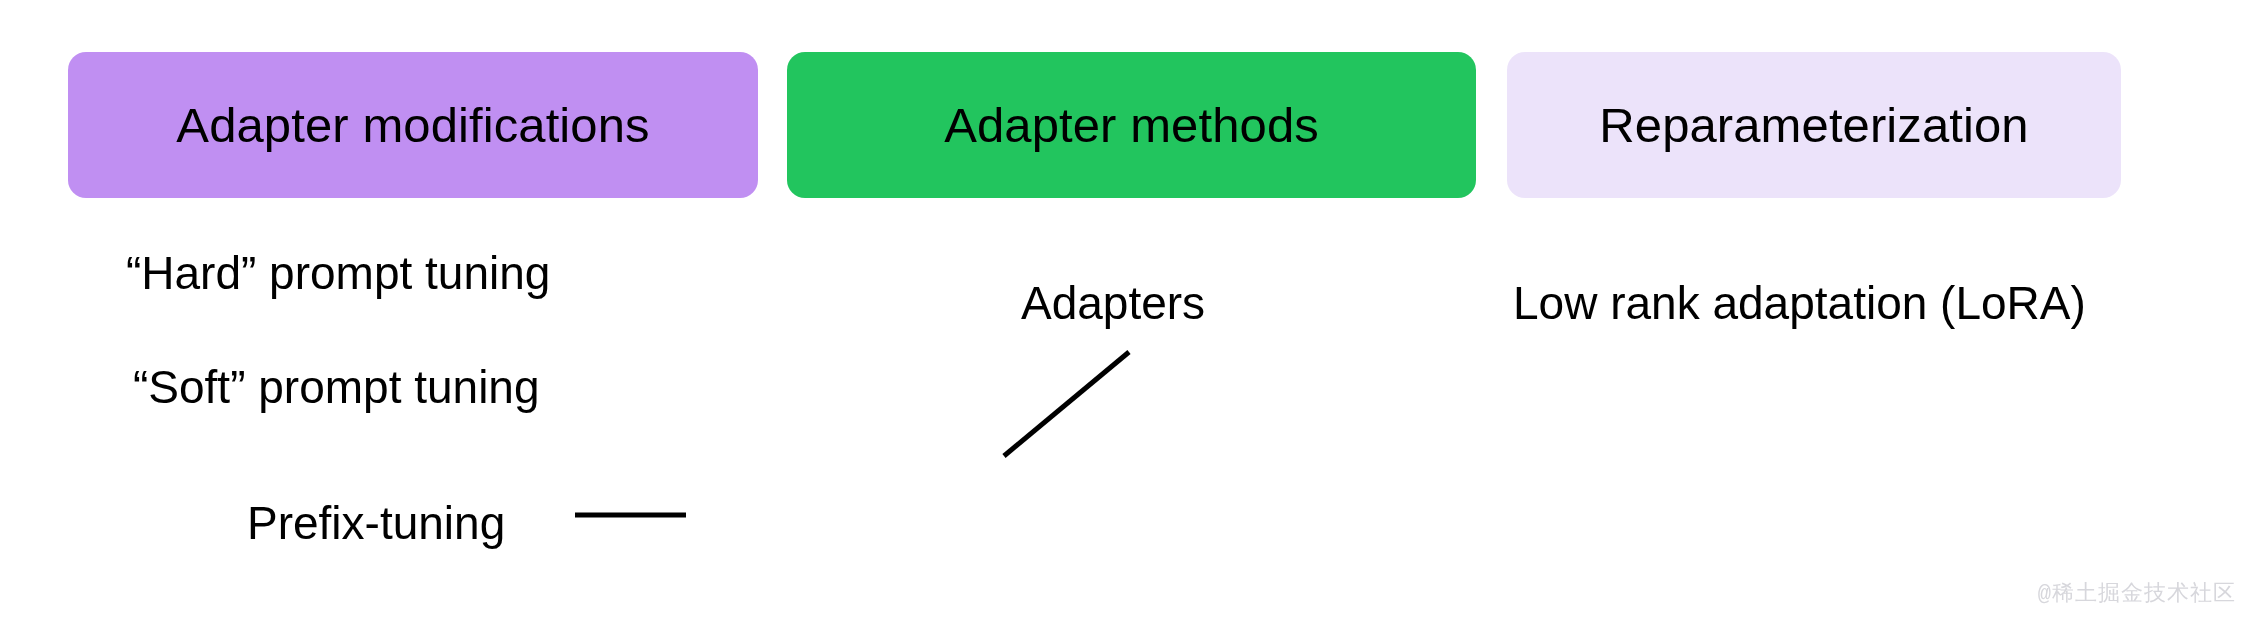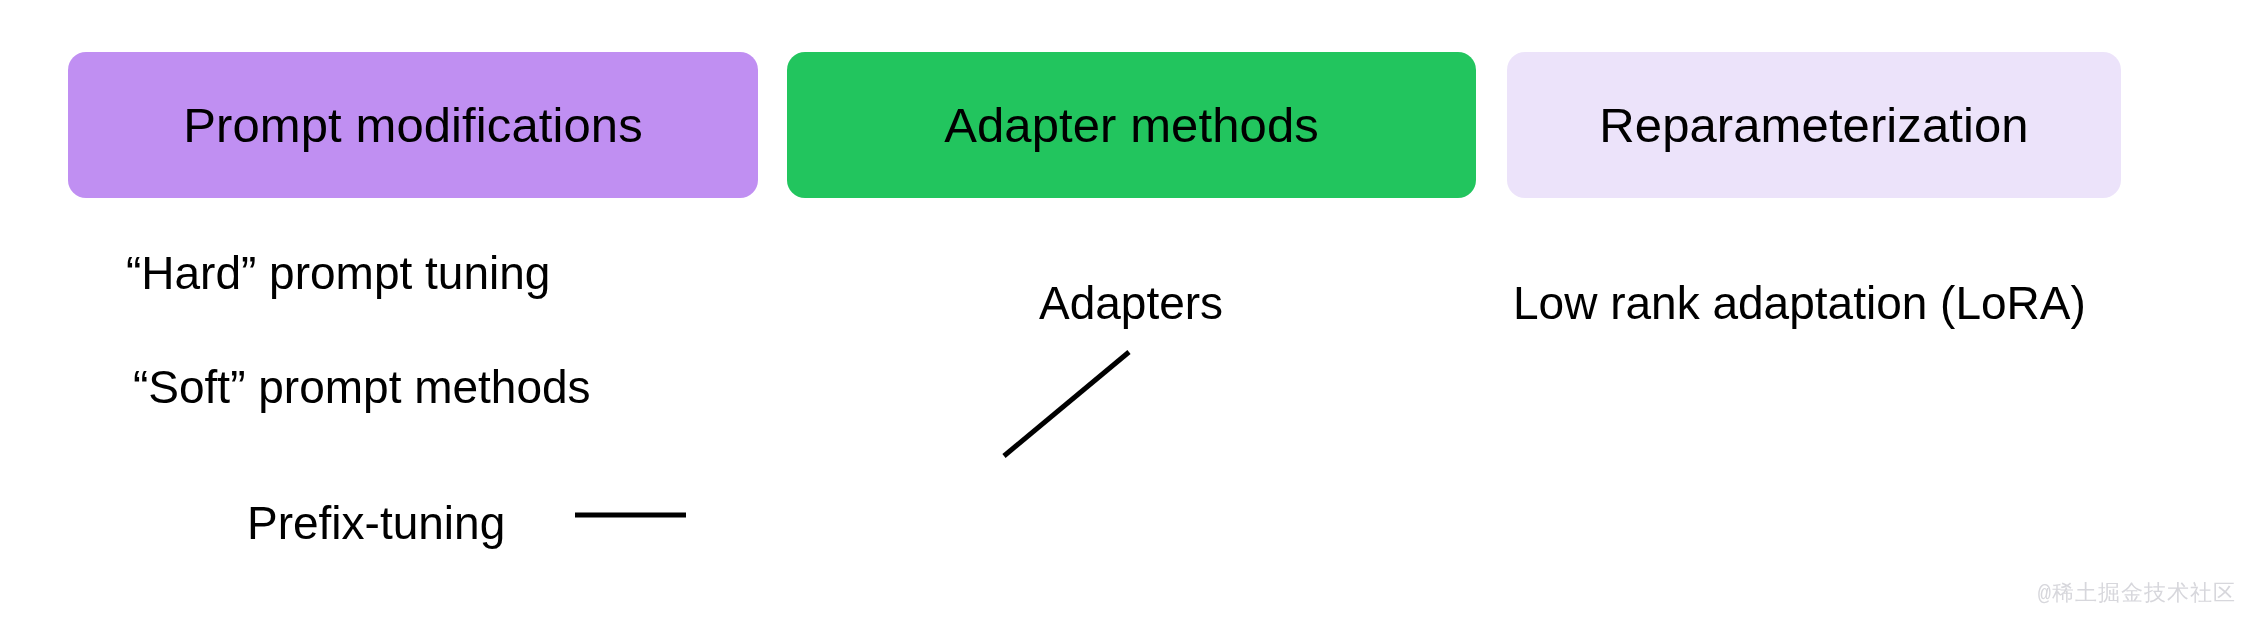--- a/index.html
+++ b/index.html
@@ -55,21 +55,21 @@
     font-weight: 400;
     line-height: 1;
     white-space: nowrap;
     color: #000000;
   }
 
   #leaf-hard-prompt-tuning  { left: 126px;  top: 250px; }
   #leaf-soft-prompt-tuning  { left: 133px;  top: 364px; }
   #leaf-prefix-tuning       { left: 231px;  top: 500px; margin-left: 16px; }
   #leaf-llama-adapter       { left: 718px;  top: 490px; }
-  #leaf-adapters            { left: 1021px; top: 280px; margin-left: 18px; }
+  #leaf-adapters            { left: 1021px; top: 280px; }
   #leaf-lora                { left: 1513px; top: 280px; }
 
   
   .connectors {
     position: absolute;
     left: 0;
     top: 0;
     width: 2262px;
     height: 622px;
     pointer-events: none;
@@ -86,34 +86,34 @@
     white-space: nowrap;
     font-family: Liberation Mono, monospace;
   }
 </style>
 </head>
 <body style="background: rgb(255, 255, 255);">
 
 <div class="canvas">
 
   <div class="cat-box" id="cat-box-0" style="background: rgb(192, 143, 242);">
-    <span class="cat-label">Prompt modifications</span>
+    <span class="cat-label">Adapter modifications</span>
   </div>
 
   <div class="cat-box" id="cat-box-1" style="background: #22c55e;">
     <span class="cat-label">Adapter methods</span>
   </div>
 
   <div class="cat-box" id="cat-box-2" style="background: rgb(236, 227, 250);">
     <span class="cat-label">Reparameterization</span>
   </div>
 
   <div class="leaf" id="leaf-hard-prompt-tuning">“Hard” prompt tuning</div>
 
-  <div class="leaf" id="leaf-soft-prompt-tuning">“Soft” prompt methods</div>
+  <div class="leaf" id="leaf-soft-prompt-tuning">“Soft” prompt tuning</div>
 
   <div class="leaf" id="leaf-prefix-tuning">Prefix-tuning</div>
 
 
   <div class="leaf" id="leaf-adapters">Adapters</div>
 
   <div class="leaf" id="leaf-lora">Low rank adaptation (LoRA)</div>
 
   <svg class="connectors" viewBox="0 0 2262 622">
     <line x1="575" y1="515" x2="686" y2="515" stroke="#000000" stroke-width="5" stroke-linecap="butt"></line>

